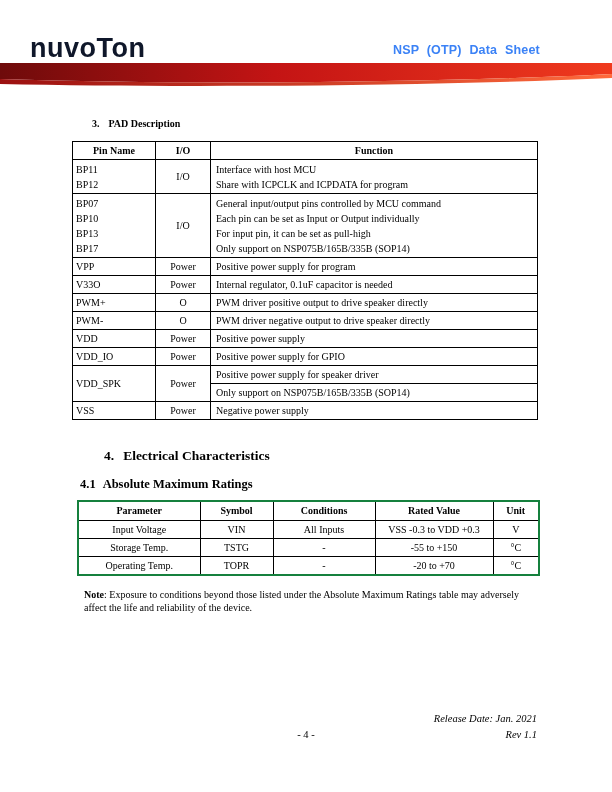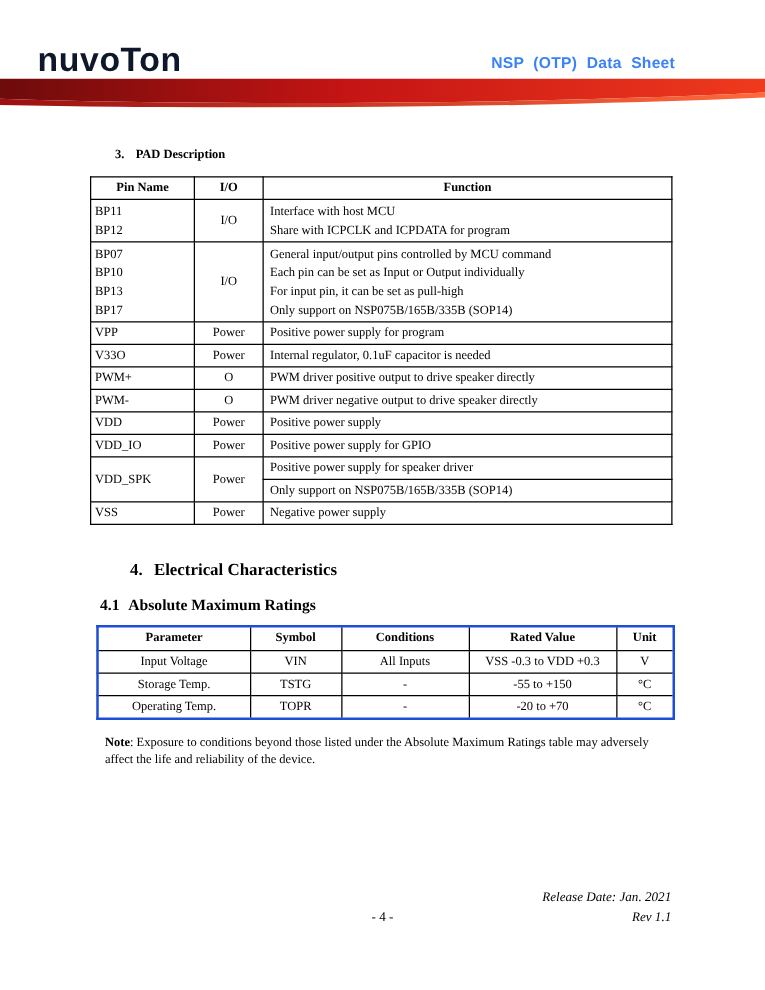--- a/index.html
+++ b/index.html
@@ -80,21 +80,21 @@
   .pad-table .fn  { text-align: left; padding-left: 5px; }
   tr.r18 { height: 18px; }
   tr.r19 { height: 19px; }
   tr.r34 { height: 34px; }
   tr.r64 { height: 64px; }
   .ratings-table {
     position: absolute;
     left: 77px;
     top: 500px;
     width: 461px;
-    border: 2px solid #1d4ed8;
+    border: 2px solid #15803d;
   }
   .ratings-table td { text-align: center; }
   
   .note {
     position: absolute;
     left: 84px;
     top: 579px;
     width: 452px;
     font-size: 10px;
     line-height: 12.5px;

